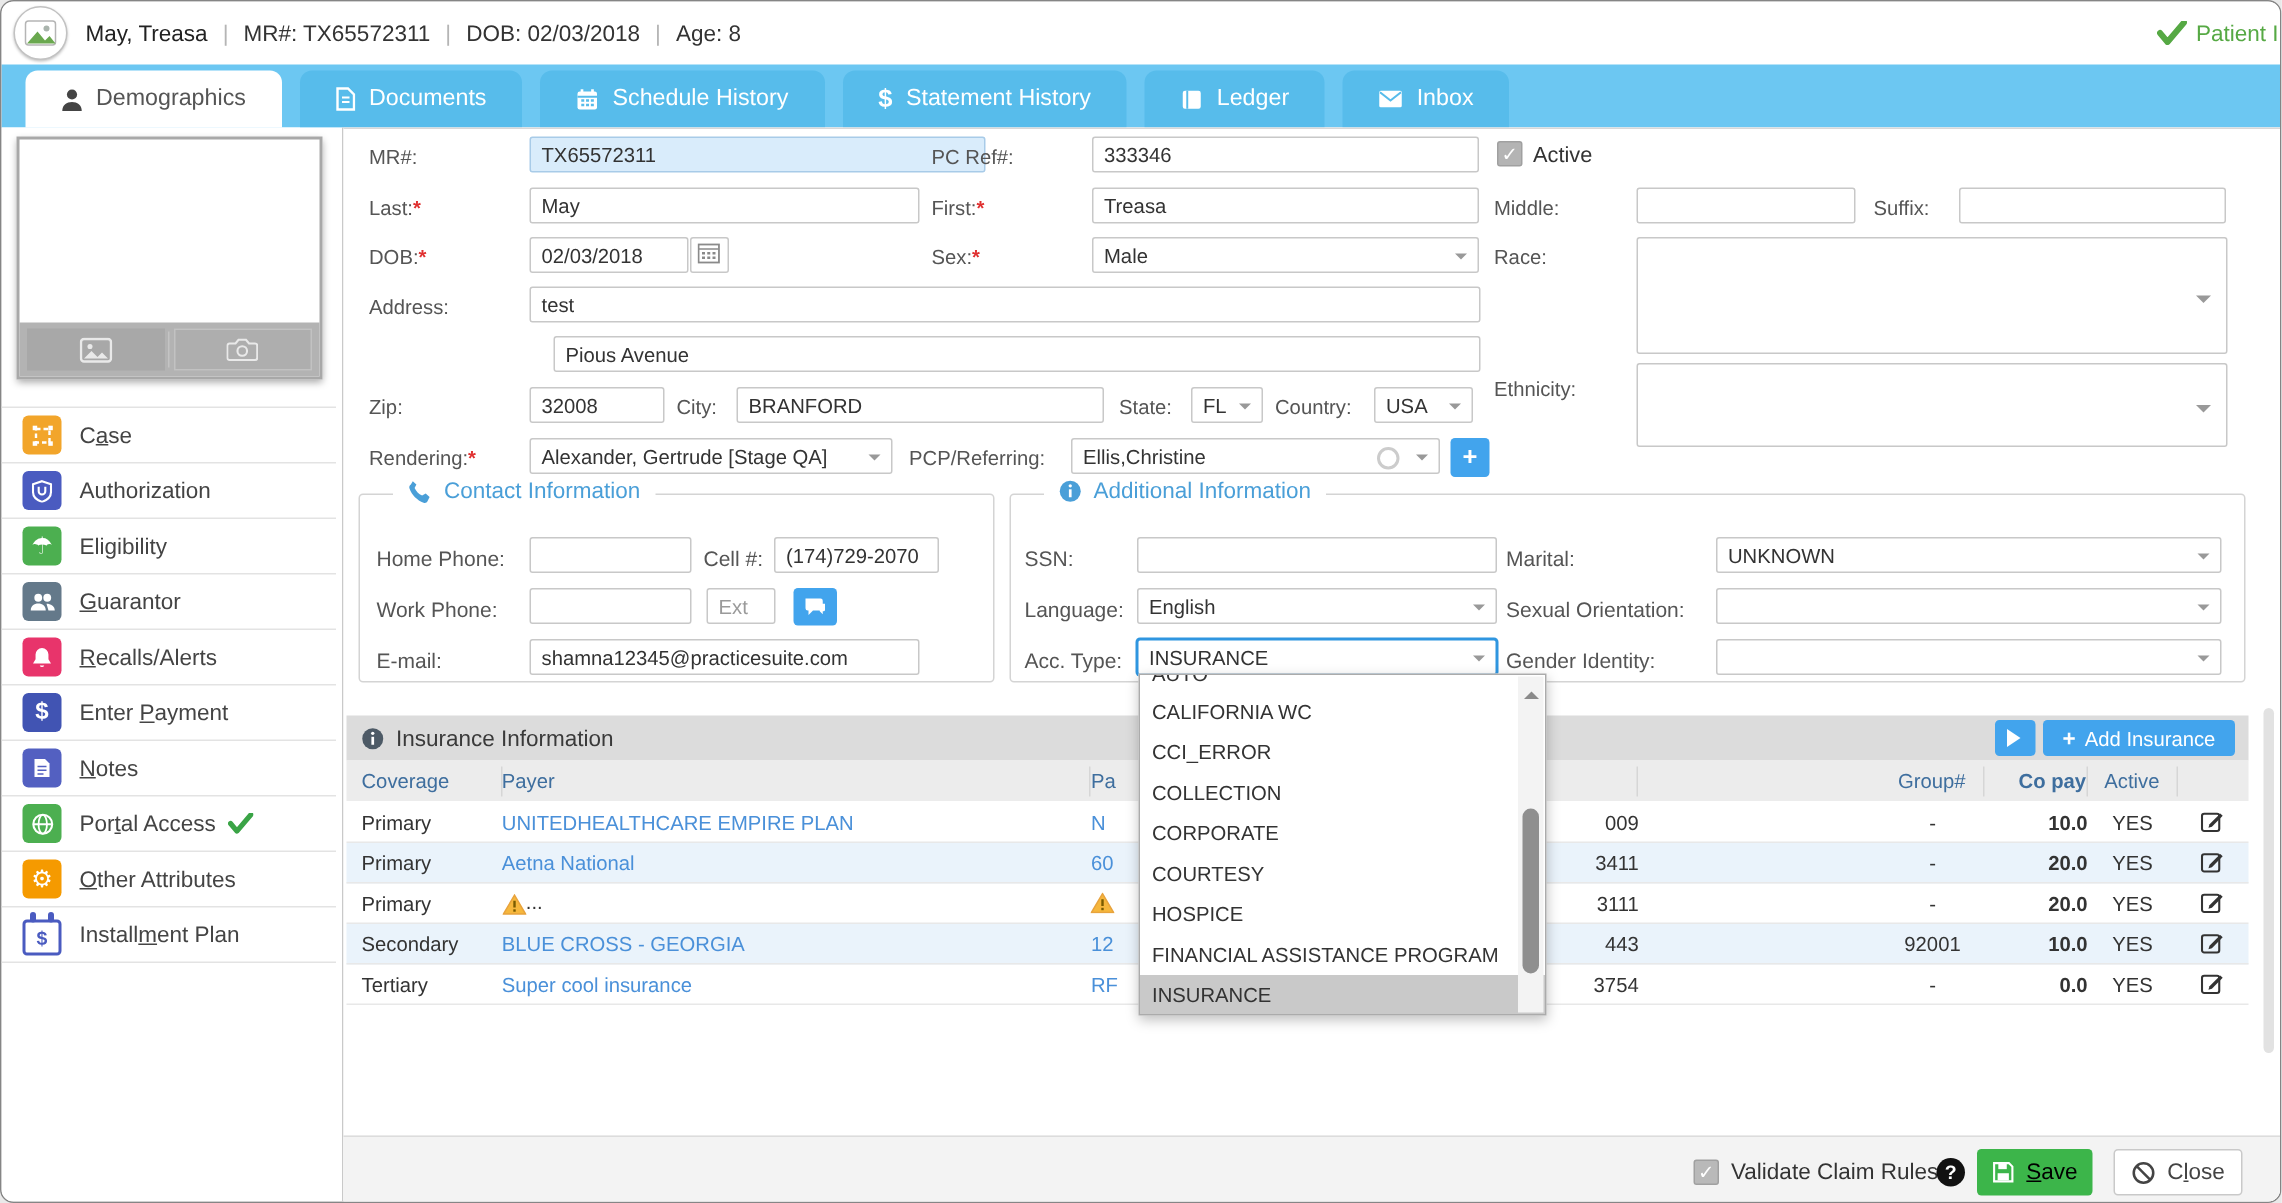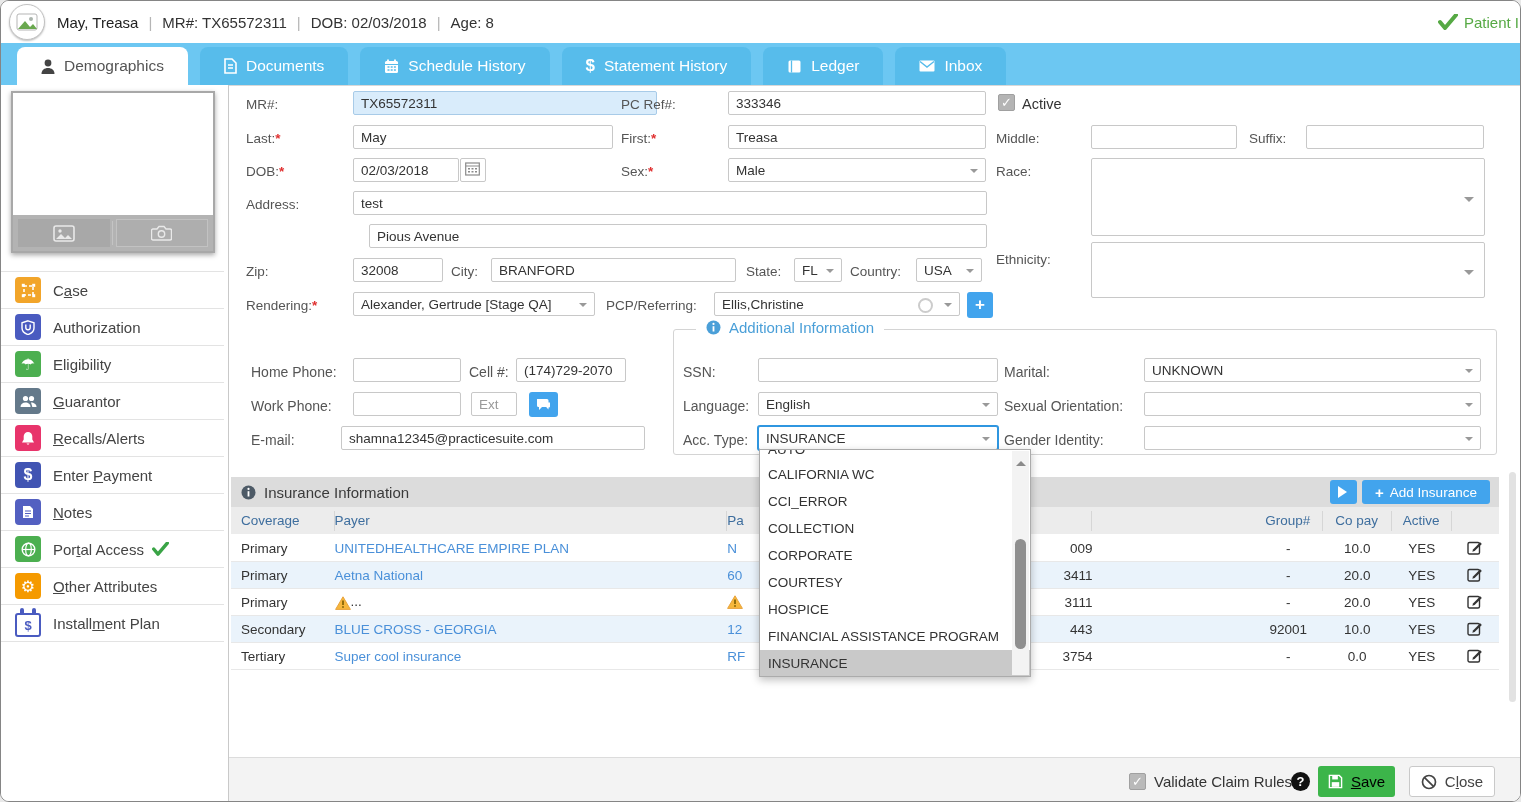--- a/index.html
+++ b/index.html
@@ -64,21 +64,21 @@
   .thead{position:absolute;left:2px;top:421px;width:1268px;height:27px;background:#ececec;display:flex;align-items:center;
     font-size:13.5px;color:#3e6e9e;}
   .trow{position:absolute;left:2px;width:1268px;height:27px;display:flex;align-items:center;font-size:13.5px;color:#333;
     border-bottom:1px solid #e8e8e8;box-sizing:border-box;}
   .alt{background:#eaf3fb;}
   .c-cov{width:105px;padding-left:10px;box-sizing:border-box;}
   .c-payer{width:399px;}
   .c-id{width:371px;display:flex;justify-content:space-between;}
   .c-gap{width:164px;}
   .c-grp{width:70px;text-align:center;}
-  .c-cop{width:70px;text-align:center;}
+  .c-cop{width:70px;text-align:right;font-weight:bold;}
   .c-act{width:61px;text-align:center;}
   .c-edit{width:48px;text-align:center;}
   .thead .c-cov,.thead .c-payer,.thead .c-id,.thead .c-grp,.thead .c-cop,.thead .c-act{border-right:1px solid #d6d6d6;height:20px;line-height:20px;box-sizing:border-box;}
   .link{color:#4a90d9;cursor:pointer;}
   
   .dd{position:absolute;left:530px;top:363px;width:272px;height:228px;background:#fff;border:1px solid #ababab;
     box-shadow:0 3px 8px rgba(0,0,0,.25);z-index:20;overflow:hidden;box-sizing:border-box;}
   .dd-item{height:27px;line-height:27px;padding-left:8px;font-size:13.5px;color:#333;white-space:nowrap;cursor:pointer;}
   .dd-item.selected{background:#c9c9c9;}
   .dd-partial{height:11px;overflow:hidden;}
@@ -334,35 +334,43 @@
     <span class="lbl" style="left:17px;top:212px;"><span>Rendering:</span><span class="req">*</span></span>
     <div class="box sel" style="left:124px;top:206px;width:242px;">Alexander, Gertrude [Stage QA]</div>
     <span class="lbl" style="left:377px;top:212px;">PCP/Referring:</span>
     <div class="box" style="left:485px;top:206px;width:246px;padding-right:44px;">
       <span>Ellis,Christine</span>
       <span class="ring" style="position:absolute;right:26px;top:5px;"></span>
       <span style="position:absolute;right:7px;top:10px;border:4px solid transparent;border-top-color:#999;width:0;height:0;"></span>
     </div>
     <button class="sq-btn" style="left:738px;top:206px;width:26px;height:26px;font-size:17px;font-weight:bold;">+</button>
 
+    <div class="fieldset" style="left:10px;top:243px;width:424px;">
+      <div class="legend">
+        <svg width="16" height="16" viewBox="0 0 16 16">
+            <path d="M3.2.8L5.6 3 4.4 5.4c1 2.2 2.7 4 5 5L11.8 9l2.6 2.4-1.4 2.8c-.5 1-1.6 1.3-2.6.9C6 13.4 2.6 10 1 5.6.6 4.6 1 3.5 1.9 3z" fill="#4a9fd8"></path>
+          </svg>
+        <span>Contact Information</span>
+      </div>
+    </div>
     <span class="lbl" style="left:22px;top:278px;font-size:14px;">Home Phone:</span>
     <div class="box" style="left:124px;top:272px;width:108px;"></div>
     <span class="lbl" style="left:240px;top:278px;font-size:14px;">Cell #:</span>
     <div class="box" style="left:287px;top:272px;width:110px;">(174)729-2070</div>
     <span class="lbl" style="left:22px;top:312px;font-size:14px;">Work Phone:</span>
     <div class="box" style="left:124px;top:306px;width:108px;"></div>
     <div class="box ph" style="left:242px;top:306px;width:46px;" title="Ext">Ext</div>
     <button class="sq-btn" style="left:300px;top:306px;width:29px;height:25px;">
       <svg width="15" height="13" viewBox="0 0 15 13">
           <path d="M1 1h10a1.5 1.5 0 0 1 1.5 1.5v5A1.5 1.5 0 0 1 11 9H6l-3 3V9H2.5A1.5 1.5 0 0 1 1 7.5z" fill="#fff"></path>
           <path d="M10 4.5h4v4a1 1 0 0 1-1 1h-.5v2l-2-2z" fill="#fff"></path>
         </svg>
     </button>
     <span class="lbl" style="left:22px;top:346px;font-size:14px;">E-mail:</span>
-    <div class="box" style="left:112px;top:340px;width:304px;">shamna12345@practicesuite.com</div>
+    <div class="box" style="left:124px;top:340px;width:260px;">shamna12345@practicesuite.com</div>
 
     <div class="fieldset" style="left:444px;top:243px;width:824px;">
       <div class="legend">
         <svg width="15" height="15" viewBox="0 0 15 15">
             <circle cx="7.5" cy="7.5" r="7" fill="#4a9fd8"></circle>
             <rect x="6.6" y="6.2" width="1.8" height="5.3" fill="#fff"></rect>
             <circle cx="7.5" cy="3.9" r="1.1" fill="#fff"></circle>
           </svg>
         <span>Additional Information</span>
       </div>

